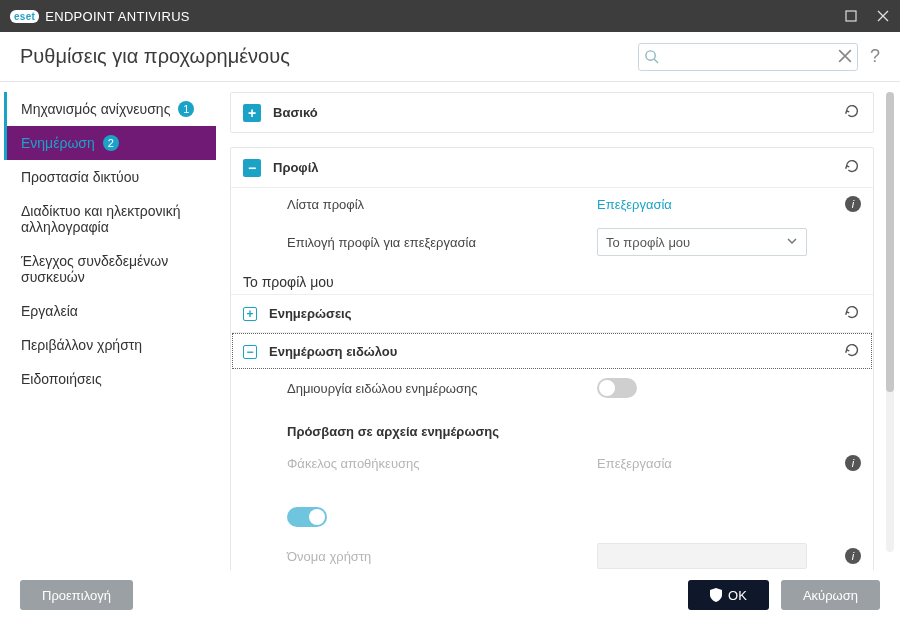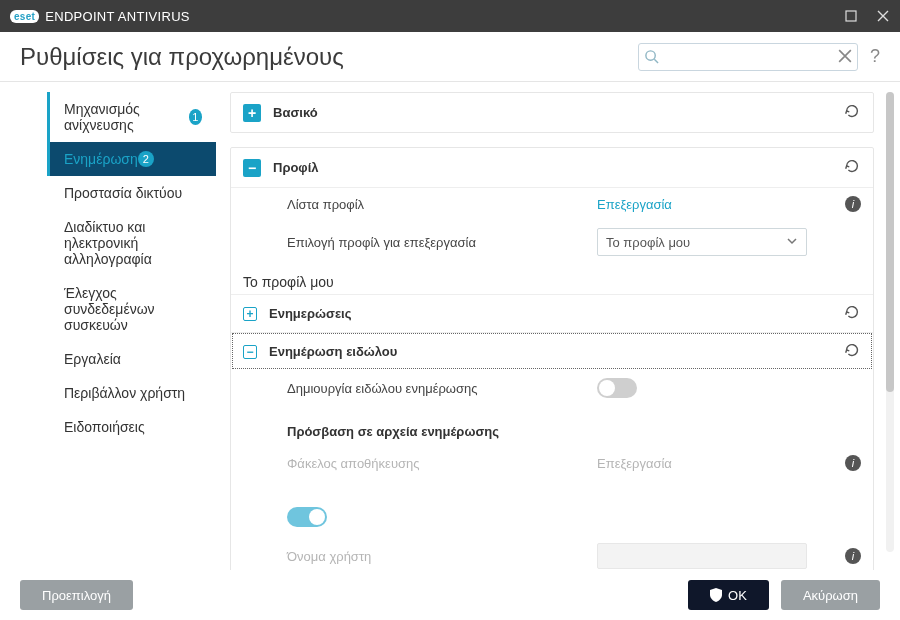--- a/index.html
+++ b/index.html
@@ -4,32 +4,32 @@
 <style>
   * { box-sizing: border-box; margin: 0; padding: 0; }
   html, body { width: 900px; height: 620px; font-family: "Segoe UI", Arial, sans-serif; font-size: 13px; color: #333; background: #fff; overflow: hidden; }
   .titlebar { height: 32px; background: #3d3d3d; color: #fff; display: flex; align-items: center; padding: 0 10px; }
   .brand { display: flex; align-items: center; gap: 6px; font-size: 13px; letter-spacing: .3px; }
   .brand .eset { background:#fff; color:#26a1c6; font-weight:700; font-size:10px; padding:1px 4px; border-radius:6px; }
   .brand .prod { font-weight:300; }
   .winbtns { margin-left: auto; display: flex; gap: 18px; }
   .winbtn { width: 14px; height: 14px; display:flex; align-items:center; justify-content:center; color:#ddd; }
   .subhead { height: 50px; border-bottom: 1px solid #e5e5e5; display:flex; align-items:center; padding: 0 20px; }
-  .subhead h1 { font-size: 24px; font-weight: 400; color:#3b3b3b; }
+  .subhead h1 { font-size: 20px; font-weight: 400; color:#3b3b3b; }
   .searchwrap { margin-left:auto; display:flex; align-items:center; gap:12px; }
   .searchbox { position:relative; width:220px; }
   .searchbox input { width:100%; height:28px; border:1px solid #c9d6df; border-radius:3px; padding:0 26px; font-size:13px; outline:none; }
   .searchbox .sicon { position:absolute; left:6px; top:6px; color:#8aa; }
   .searchbox .xicon { position:absolute; right:6px; top:6px; color:#888; }
   .help { color:#888; font-size:18px; }
   .body { display:flex; height: 488px; }
   .sidebar { width:220px; padding: 10px 4px; }
-  .navitem { display:flex; align-items:center; gap:0; padding:9px 14px; font-size:14px; color:#333; cursor:pointer; border-left:3px solid transparent;margin-left:43px; }
+  .navitem { display:flex; align-items:center; gap:8px; padding:9px 14px; font-size:14px; color:#333; cursor:pointer; border-left:3px solid transparent; }
   .navitem.active-ind { border-left-color:#1aa3c7; }
-  .navitem.selected { background:#0c4a6e; color:#1aa3c7; border-left-color:#1aa3c7; }
+  .navitem.selected { background:#701a75; color:#1aa3c7; border-left-color:#1aa3c7; }
   .navitem .badge { background:#1aa3c7; color:#fff; border-radius:50%; width:16px; height:16px; font-size:11px; display:flex; align-items:center; justify-content:center; }
   .main { flex:1; padding: 10px 20px 10px 10px; overflow:hidden; position:relative; }
   .scrollarea { position:absolute; left:10px; right:26px; top:10px; bottom:0; overflow-y:auto; }
   .vscroll { position:absolute; right:6px; top:10px; width:8px; height:460px; background:#f1f1f1; border-radius:4px; }
   .vscroll .thumb { position:absolute; left:0; width:8px; background:#c7c7c7; border-radius:4px; }
   .panel { border:1px solid #e6e6e6; border-radius:2px; margin-bottom:14px; background:#fff; }
   .phead { display:flex; align-items:center; padding:9px 12px; gap:12px; }
   .phead.border-b { border-bottom:1px solid #eee; }
   .expicon { width:18px; height:18px; background:#1aa3c7; color:#fff; display:flex; align-items:center; justify-content:center; font-weight:700; font-size:14px; border-radius:2px; }
   .expicon.sub { color:#1aa3c7; background:transparent; border:1.5px solid #1aa3c7; width:14px; height:14px; font-size:12px; }

